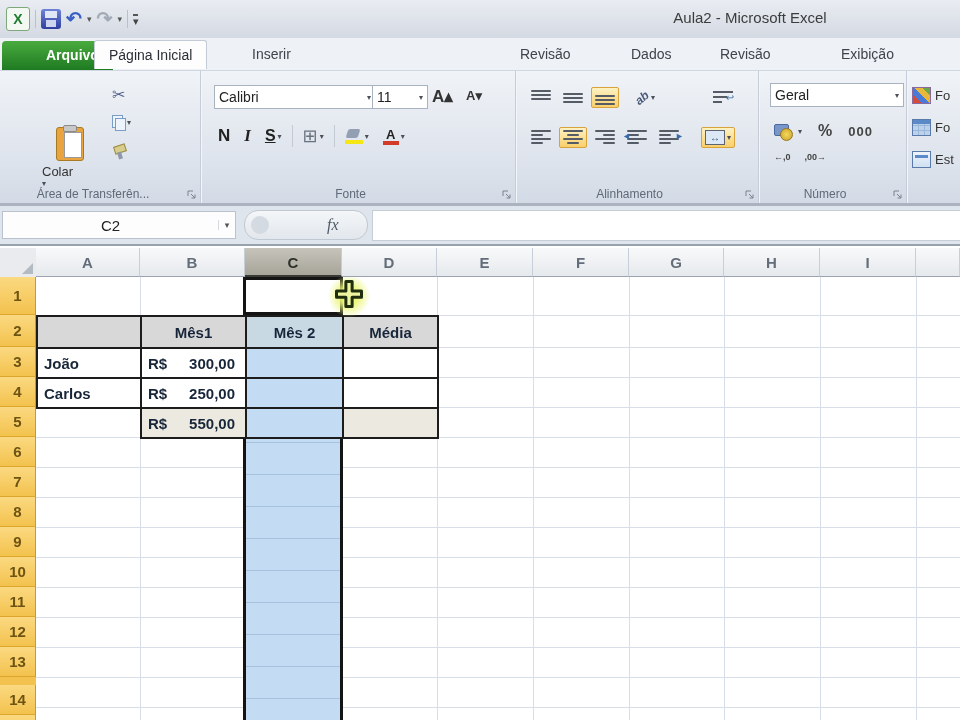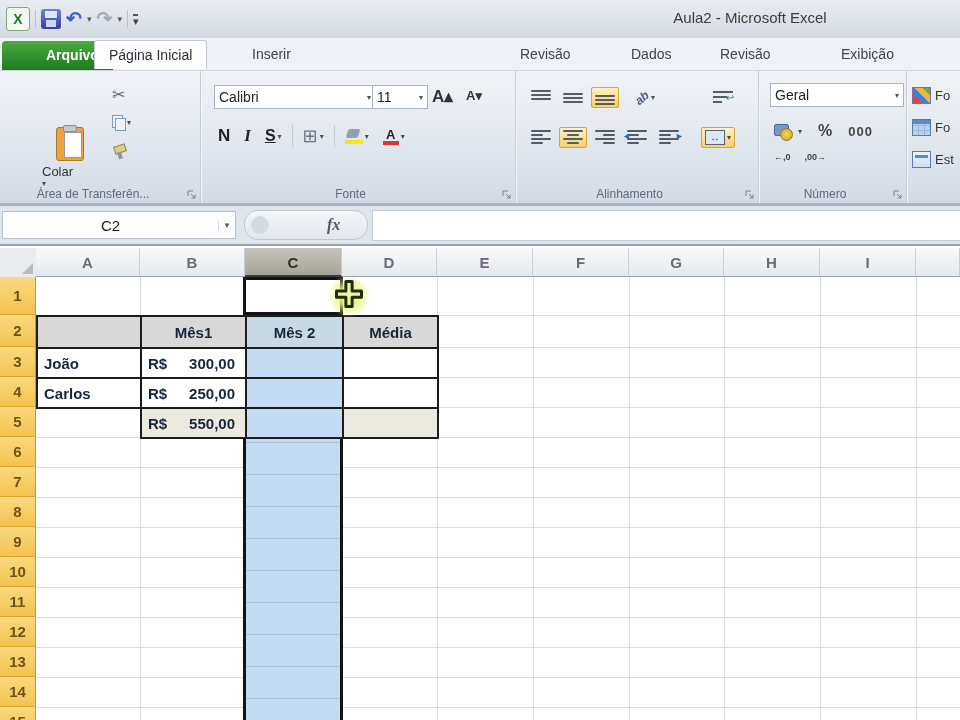--- a/index.html
+++ b/index.html
@@ -126,21 +126,21 @@
 
   
   #fbar{left:0;top:206px;width:960px;height:38px;background:#dfe5ec;border-bottom:2px solid #98a2ae;}
   #namebox{left:2px;top:5px;width:232px;height:26px;background:#fdfdfe;border:1px solid #b9c2cd;
      display:flex;align-items:center;}
   #namebox .nb-text{flex:1;text-align:center;font-size:15px;color:#222;}
   #namebox .nb-drop{width:16px;text-align:center;font-size:9px;color:#555;border-left:1px solid #d5dae1;}
   #fx-pill{left:244px;top:4px;width:122px;height:28px;border-radius:14px;
      background:linear-gradient(#f4f6f8,#e2e7ed);border:1px solid #c0c8d2;display:flex;align-items:center;}
   #fx-pill .dim-circle{width:18px;height:18px;border-radius:50%;background:#d4dae1;margin-left:6px;}
-  #fx-pill .fx{margin-left:58px;font-family:"Liberation Serif",serif;font-style:italic;font-weight:bold;
+  #fx-pill .fx{margin-left:58px;font-family:"Liberation Serif",serif;font-style:italic;font-weight:normal;
      font-size:16px;color:#4e5a68;}
   #fml-input{left:372px;top:4px;width:588px;height:29px;background:#fff;border:1px solid #c5cdd6;font-size:14px;color:#222;padding:0 4px;line-height:29px;}
 
   
   #sheet-area{left:0;top:248px;width:960px;height:472px;background:#fff;}
   #corner{left:0;top:0;width:36px;height:29px;background:#e9ebee;border-right:1px solid #c8ced8;border-bottom:1px solid #9aa4b0;}
   #corner:after{content:"";position:absolute;right:3px;bottom:3px;border-left:11px solid transparent;border-bottom:11px solid #b3bac2;}
   #colheads{left:36px;top:0;height:29px;display:flex;}
   .ch{height:29px;line-height:29px;text-align:center;font-size:15px;font-weight:bold;color:#646d7a;
       background:linear-gradient(#f8f9fa,#e6e9ed);border-right:1px solid #c8ced8;border-bottom:1px solid #9aa4b0;box-sizing:border-box;}
@@ -452,21 +452,21 @@
       <div class="rh" style="height:30px;">4</div>
       <div class="rh" style="height:30px;">5</div>
       <div class="rh" style="height:30px;">6</div>
       <div class="rh" style="height:30px;">7</div>
       <div class="rh" style="height:30px;">8</div>
       <div class="rh" style="height:30px;">9</div>
       <div class="rh" style="height:30px;">10</div>
       <div class="rh" style="height:30px;">11</div>
       <div class="rh" style="height:30px;">12</div>
       <div class="rh" style="height:30px;">13</div>
-      <div class="rh" style="height:30px;">14</div>
+      <div class="rh" style="height:30px;margin-top:8px;">14</div>
       <div class="rh" style="height:30px;">15</div>
     </div>
 
     <div class="abs" id="grid">
       <div id="gridlines">
           <div class="vline" style="left: 104px;"></div>
           <div class="vline" style="left: 209px;"></div>
           <div class="vline" style="left: 306px;"></div>
           <div class="vline" style="left: 401px;"></div>
           <div class="vline" style="left: 497px;"></div>

